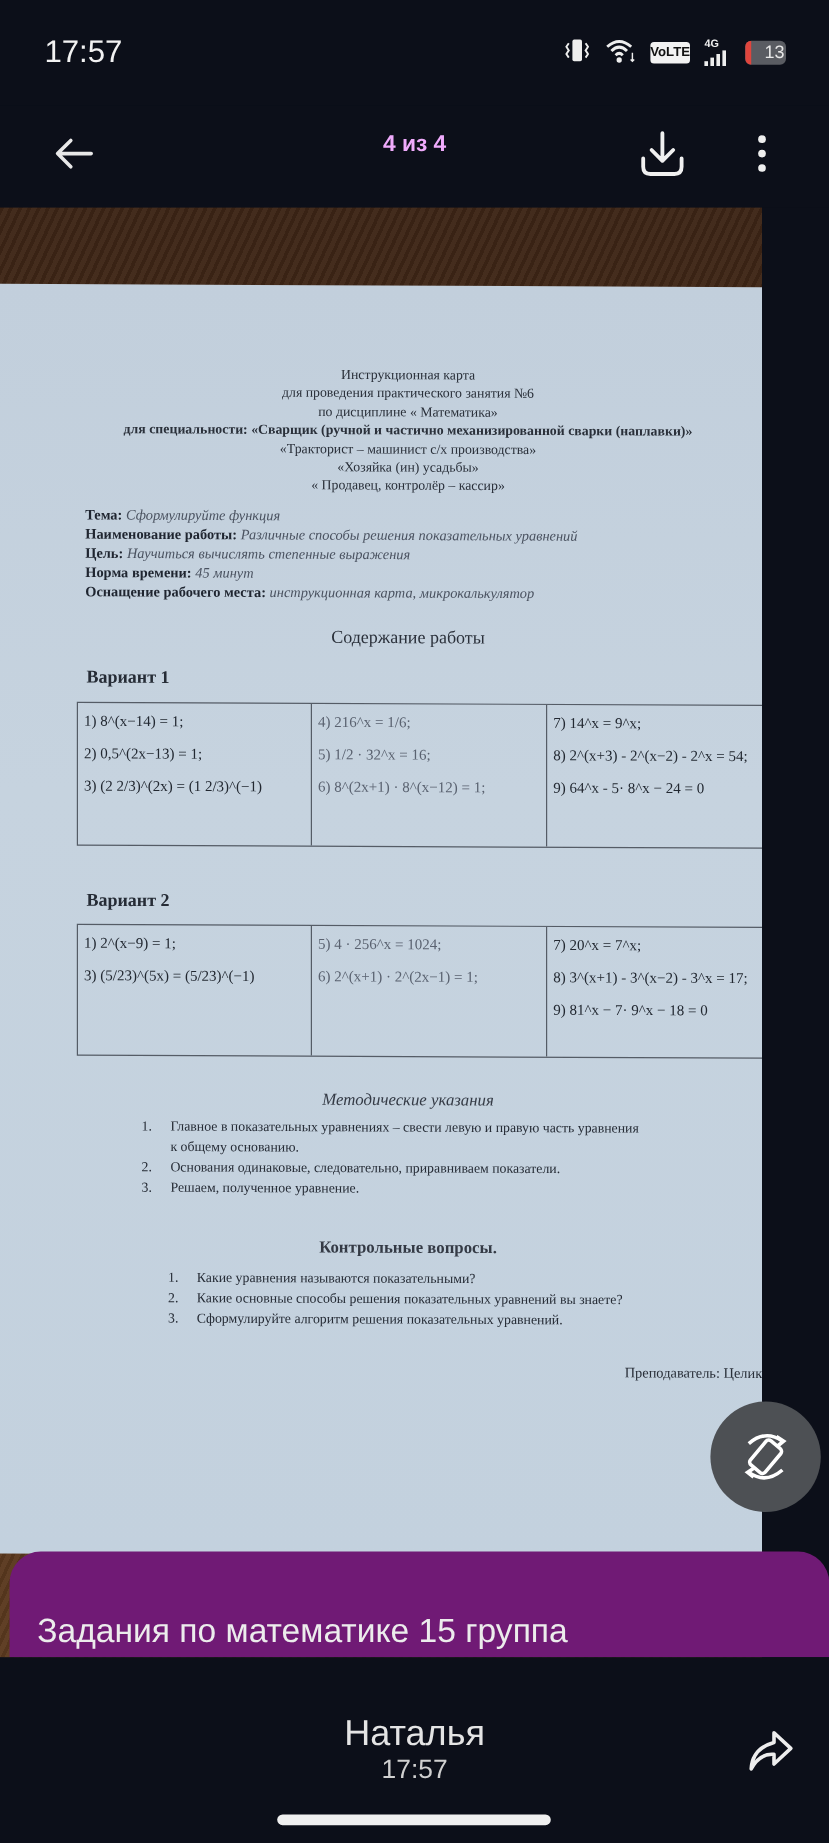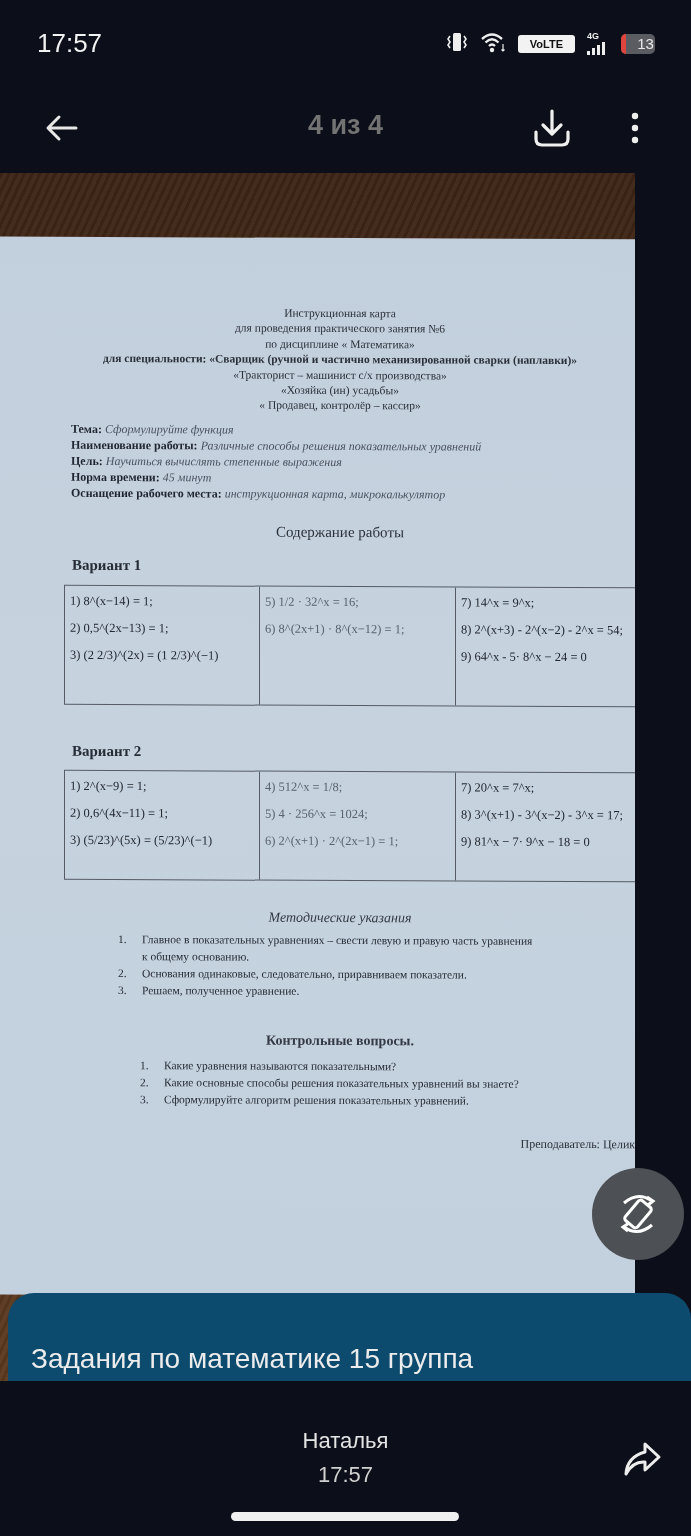--- a/index.html
+++ b/index.html
@@ -17,42 +17,42 @@
     }
     .status-time {
       position: absolute; left: 37px; top: 28px; font-size: 26px; color: #f2f2f2;
     }
     .status-icons {
       position: absolute; right: 36px; top: 32px; height: 24px;
       display: flex; align-items: center; gap: 12px;
     }
     .volte {
       background: #f2f2f2; color: #111; font-size: 11px; font-weight: bold;
-      padding: 3px 12px; border-radius: 3px; line-height: 12px;
+      padding: 3px 0; border-radius: 3px; line-height: 12px;
     }
     .sig4g { position: relative; width: 22px; height: 22px; }
     .sig4g .lbl { position: absolute; top: -2px; left: 0; font-size: 9px; font-weight: bold; color: #eee; }
     .sig4g .bars { position: absolute; bottom: 0; left: 0; display: flex; align-items: flex-end; gap: 2px; }
     .sig4g .bars i { display: block; width: 3px; background: #eee; }
     .battery {
       width: 34px; height: 20px; border-radius: 5px; background: #5a5c62;
       position: relative; font-size: 15px; line-height: 20px; text-align: center; color: #e8e8e8;
       overflow: hidden;
       padding-left: 15px;
     }
     .battery::before { content: ""; position: absolute; left: 0; top: 0; width: 5px; height: 20px; background: #e0453d; }
     .battery span { position: relative; }
     
     .app-bar {
       position: absolute; left: 0; top: 88px; width: 691px; height: 85px; background: #0c0f19;
     }
     .back-btn { position: absolute; left: 42px; top: 20px; width: 40px; height: 40px; }
     .page-counter {
       position: absolute; left: 0; right: 0; top: 22px; text-align: center;
-      font-size: 27px; font-weight: bold; color: #737373;
+      font-size: 19px; font-weight: bold; color: #f0abfc;
     }
     .download-btn { position: absolute; left: 530px; top: 18px; width: 44px; height: 44px; }
     .more-btn { position: absolute; left: 620px; top: 18px; width: 30px; height: 44px; }
     
     .photo {
       position: absolute; left: 0; top: 173px; width: 635px; height: 1210px;
       background:
         repeating-linear-gradient(115deg, rgba(0,0,0,0.08) 0 3px, rgba(255,255,255,0.03) 3px 7px),
         linear-gradient(180deg, #3d2516 0%, #4a2c18 40%, #5c3a1f 100%);
       overflow: hidden;
@@ -110,30 +110,30 @@
     }
     
     .rotate-fab {
       position: absolute; left: 592px; top: 1168px; width: 92px; height: 92px; border-radius: 50%;
       background: #4d5054;
       display: flex; align-items: center; justify-content: center;
     }
     
     .caption-bar {
       position: absolute; left: 8px; top: 1293px; width: 683px; height: 88px;
-      background: #0c4a6e; border-radius: 26px 26px 0 0;
+      background: #701a75; border-radius: 26px 26px 0 0;
     }
     .caption-text {
       position: absolute; left: 23px; top: 50px; font-size: 28px; color: #ececec;
     }
     .bottom-bar {
       position: absolute; left: 0; top: 1381px; width: 691px; height: 155px; background: #0c0f19;
     }
     .sender-name {
-      position: absolute; left: 0; right: 0; top: 47px; text-align: center; font-size: 22px; color: #e4e4e4;
+      position: absolute; left: 0; right: 0; top: 47px; text-align: center; font-size: 30px; color: #e4e4e4;
     }
     .sender-time {
       position: absolute; left: 0; right: 0; top: 81px; text-align: center; font-size: 22px; color: #d0d0d0;
     }
     .share-btn { position: absolute; left: 620px; top: 57px; width: 44px; height: 44px; }
     .home-indicator {
       position: absolute; left: 231px; top: 1512px; width: 228px; height: 9px; border-radius: 5px; background: #f0f0f0;
     }
   </style>
 </head>
@@ -217,39 +217,38 @@
     <div class="content-title">Содержание работы</div>
 
     <div class="variant-title" style="top:320px">Вариант 1</div>
     <div class="task-table" style="top:348px; height:120px">
       <div class="task-col">
         <div class="task">1) 8^(x−14) = 1;</div>
         <div class="task">2) 0,5^(2x−13) = 1;</div>
         <div class="task">3) (2 2/3)^(2x) = (1 2/3)^(−1)</div>
       </div>
       <div class="task-col light">
+        <div class="task light">4) 216^x = 1/6;</div>
         <div class="task light">5) 1/2 · 32^x = 16;</div>
         <div class="task light">6) 8^(2x+1) · 8^(x−12) = 1;</div>
       </div>
       <div class="task-col">
         <div class="task">7) 14^x = 9^x;</div>
         <div class="task">8) 2^(x+3) - 2^(x−2) - 2^x = 54;</div>
         <div class="task">9) 64^x - 5· 8^x − 24 = 0</div>
       </div>
     </div>
 
     <div class="variant-title" style="top:506px">Вариант 2</div>
     <div class="task-table" style="top:533px; height:110px">
       <div class="task-col">
         <div class="task">1) 2^(x−9) = 1;</div>
-        <div class="task">2) 0,6^(4x−11) = 1;</div>
         <div class="task">3) (5/23)^(5x) = (5/23)^(−1)</div>
       </div>
       <div class="task-col">
-        <div class="task light">4) 512^x = 1/8;</div>
         <div class="task light">5) 4 · 256^x = 1024;</div>
         <div class="task light">6) 2^(x+1) · 2^(2x−1) = 1;</div>
       </div>
       <div class="task-col">
         <div class="task">7) 20^x = 7^x;</div>
         <div class="task">8) 3^(x+1) - 3^(x−2) - 3^x = 17;</div>
         <div class="task">9) 81^x − 7· 9^x − 18 = 0</div>
       </div>
     </div>
 

